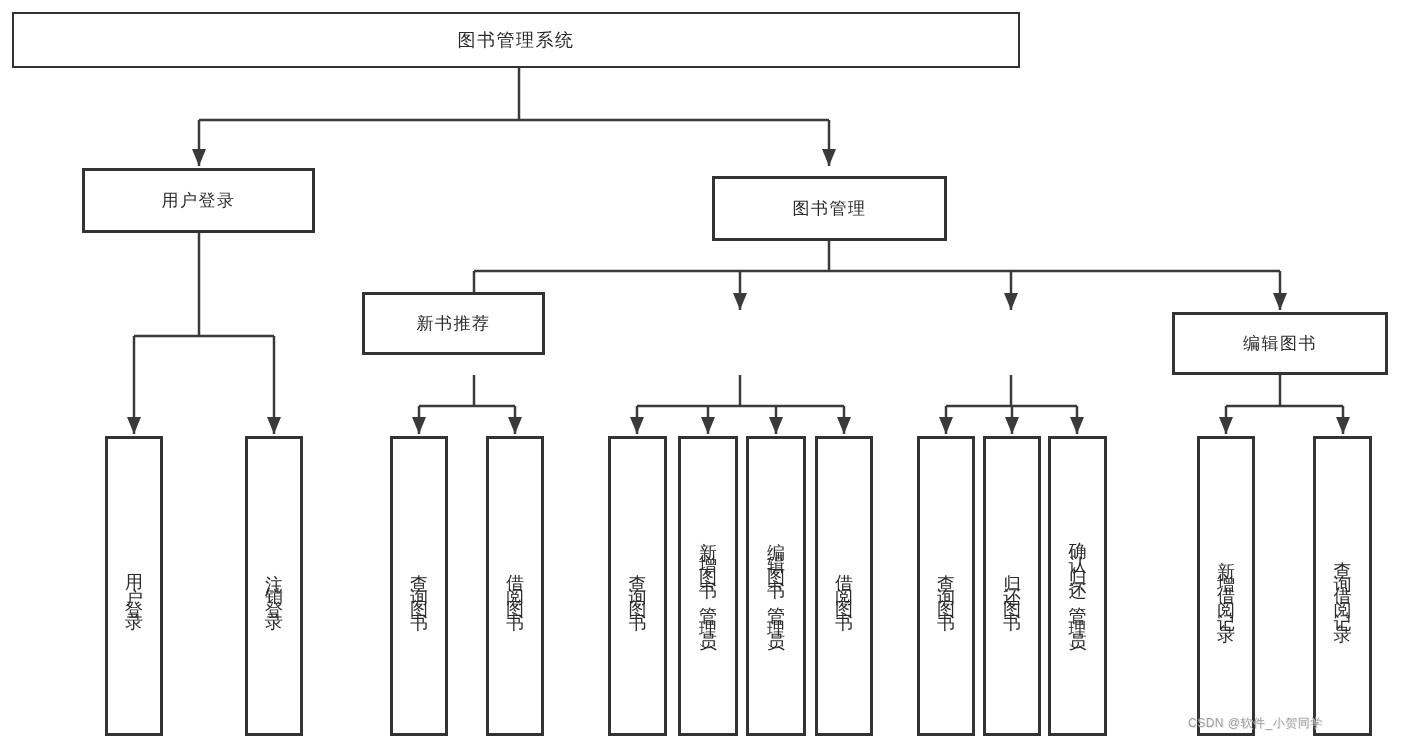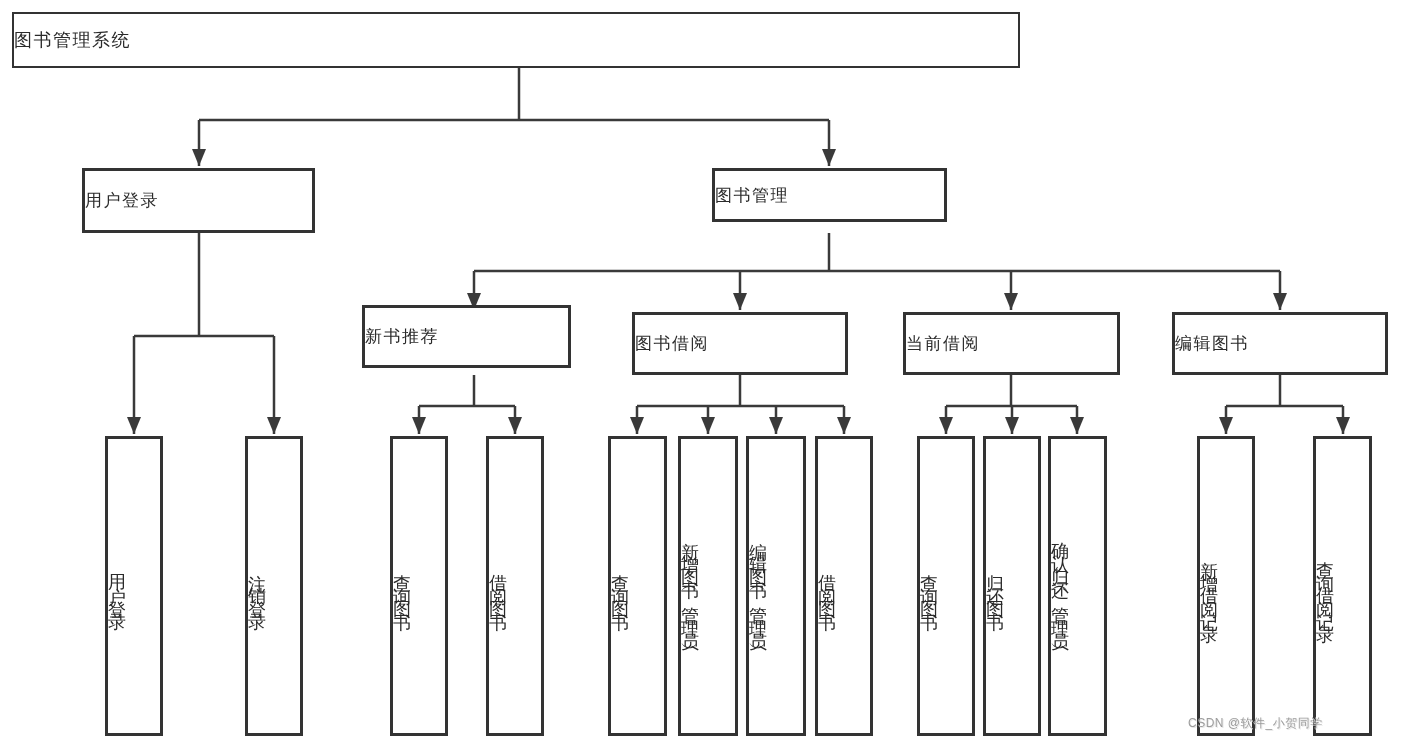--- a/index.html
+++ b/index.html
@@ -9,21 +9,21 @@
     background:#ffffff;
     font-family:"Liberation Sans","DejaVu Sans",sans-serif;
     overflow:hidden;
   }
   .connectors{position:absolute;left:0;top:0;width:1405px;height:747px;pointer-events:none;}
   .box{
     position:absolute;
     background:#ffffff;
     border:3px solid #333333;
     box-sizing:border-box;
-    display:flex;align-items:center;justify-content:flex-start;
+    display:flex;align-items:center;justify-content:center;
     color:#1f1f1f;
   }
   .hlabel{font-size:17px;letter-spacing:1.5px;color:#2a2a2a;white-space:nowrap;}
   .root{border-width:2px;}
   .root .hlabel{font-size:18px;}
   .leaf .vtext{
     writing-mode:vertical-rl;
     text-orientation:mixed;
     font-size:18px;
     letter-spacing:13px;
@@ -95,32 +95,26 @@
     </g>
   </svg>
 
   <div class="box root" style="left:12px;top:12px;width:1008px;height:56px">
     <span class="hlabel">图书管理系统</span>
   </div>
 
   <div class="box" style="left:82px;top:168px;width:233px;height:65px">
     <span class="hlabel">用户登录</span>
   </div>
-  <div class="box" style="left:712px;top:168px;width:235px;height:54px">
+  <div class="box" style="left:712px;top:176px;width:235px;height:65px">
     <span class="hlabel">图书管理</span>
   </div>
 
-  <div class="box" style="left:362px;top:305px;width:209px;height:63px">
+  <div class="box" style="left:362px;top:292px;width:183px;height:63px">
     <span class="hlabel">新书推荐</span>
-  </div>
-  <div class="box" style="left:632px;top:312px;width:216px;height:63px">
-    <span class="hlabel">图书借阅</span>
-  </div>
-  <div class="box" style="left:903px;top:312px;width:217px;height:63px">
-    <span class="hlabel">当前借阅</span>
   </div>
   <div class="box" style="left:1172px;top:312px;width:216px;height:63px">
     <span class="hlabel">编辑图书</span>
   </div>
 
   <div class="box leaf" style="left:105px;top:436px;width:58px;height:300px">
     <span class="vtext">用户登录</span>
   </div>
   <div class="box leaf" style="left:245px;top:436px;width:58px;height:300px">
     <span class="vtext">注销登录</span>

